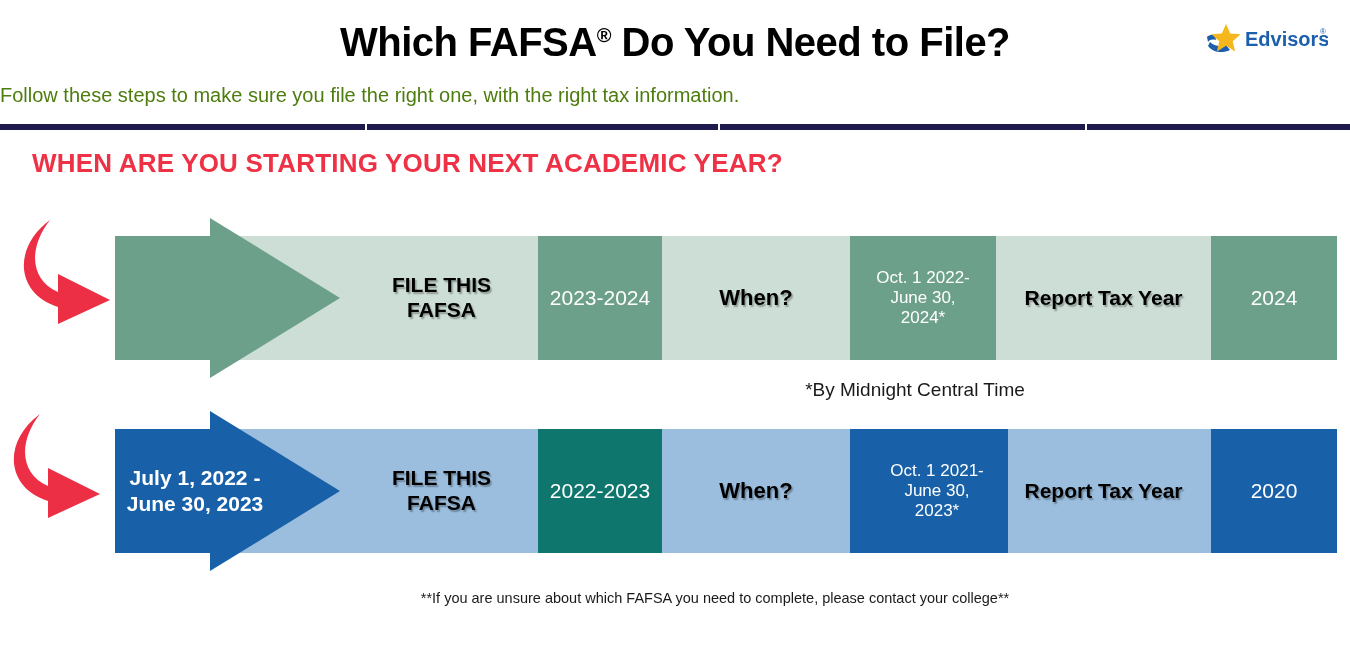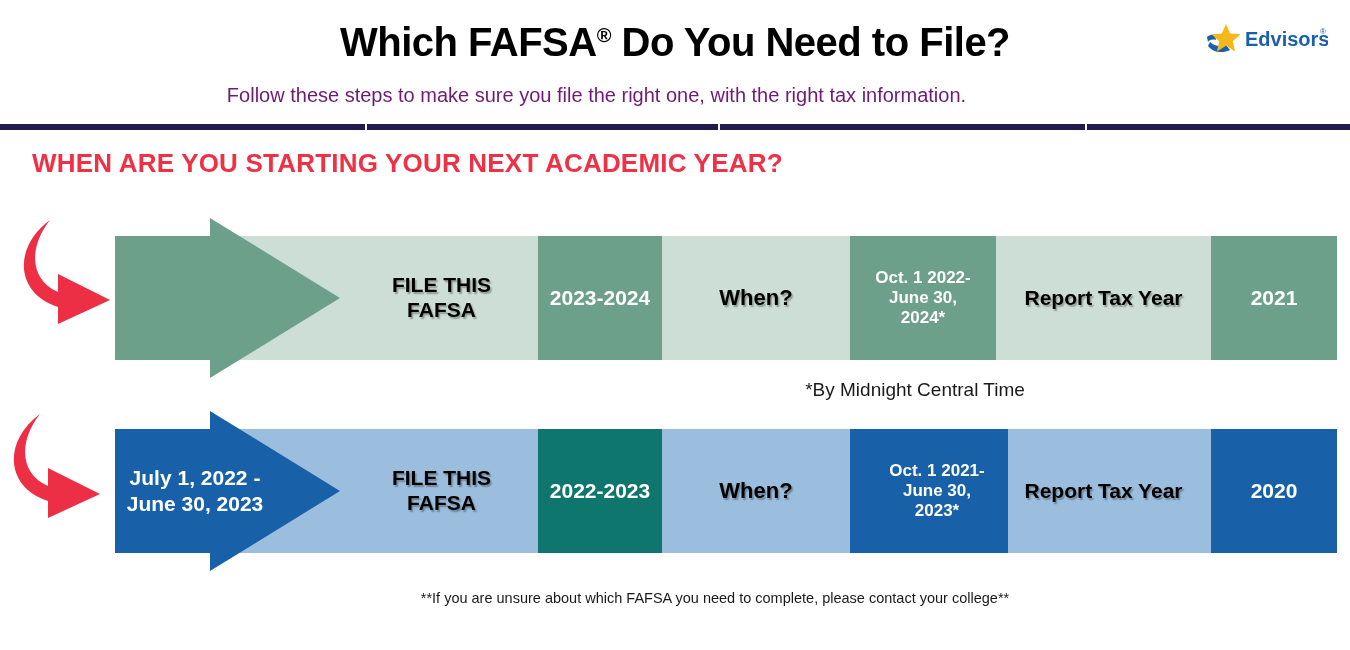--- a/index.html
+++ b/index.html
@@ -18,21 +18,21 @@
   .title{
     position:absolute;left:0;top:20px;width:1350px;
     text-align:center;
     font-size:40px;font-weight:bold;color:#000000;
     letter-spacing:-0.5px;
     font-family:"Liberation Sans", sans-serif;
   }
   .title .reg{font-size:20px;vertical-align:super;font-weight:bold;}
   .subtitle{
     position:absolute;left:0;top:84px;width:1193px;
-    text-align:center;font-size:20px;color:#701a75;font-weight:normal;
+    font-size:20px;color:#4d7c0f;font-weight:normal;
   }
   .divider{
     position:absolute;left:0;top:124px;width:1350px;height:6px;
     background:#1f1c4d;
   }
   .divider .nick{position:absolute;top:0;width:2px;height:6px;background:#ffffff;}
 
   
   .logo{position:absolute;right:22px;top:22px;width:122px;height:34px;}
   .logo svg{display:block;}
@@ -49,21 +49,21 @@
   }
 
   
   .row{position:absolute;height:124px;}
   .row-green{left:0;top:236px;width:1350px;}
   .row-blue{left:0;top:429px;width:1350px;}
 
   .seg{position:absolute;top:0;height:124px;display:flex;align-items:center;justify-content:center;text-align:center;box-sizing:border-box;}
   .seg span{display:block;line-height:1.18;}
 
-  .lbl-dark{color:#ffffff;font-weight:bold;}
+  .lbl-dark{color:#ffffff;font-weight:normal;}
   .lbl-light{color:#000000;font-weight:bold;text-shadow:1.5px 1.5px 1.5px rgba(0,0,0,0.30);}
 
   
   .arrow{position:absolute;left:115px;top:0;width:225px;height:124px;}
   .arrow .body{position:absolute;left:0;top:0;width:98px;height:124px;}
   .arrow .head{position:absolute;left:95px;top:-18px;width:130px;height:160px;}
   .arrow .head svg{display:block;}
   .arrow .txt{
     position:absolute;left:0;top:0;width:160px;height:124px;
     display:flex;align-items:center;justify-content:center;
@@ -157,21 +157,21 @@
         <span>June 30,</span>
         <span>2024*</span>
       </div>
     </div>
 
     <div class="seg" style="left:996px;width:215px;font-size:21px;">
       <span class="lbl-light">Report Tax Year</span>
     </div>
 
     <div class="seg" style="left:1211px;width:126px;background:#6DA08A;font-size:21px;">
-      <span class="lbl-dark">2021</span>
+      <span class="lbl-dark">2024</span>
     </div>
   </div>
 
   <div class="note-midnight">*By Midnight Central Time</div>
 
   <div class="red-arrow red-arrow-2">
     <svg width="120" height="112" viewBox="0 0 120 112" xmlns="http://www.w3.org/2000/svg">
       <path d="M36 6 C14 34 16 66 44 78 L44 60 L96 86 L44 110 L44 93 C2 80 -2 34 36 6 Z" fill="#ED2F45"></path>
     </svg>
   </div>

